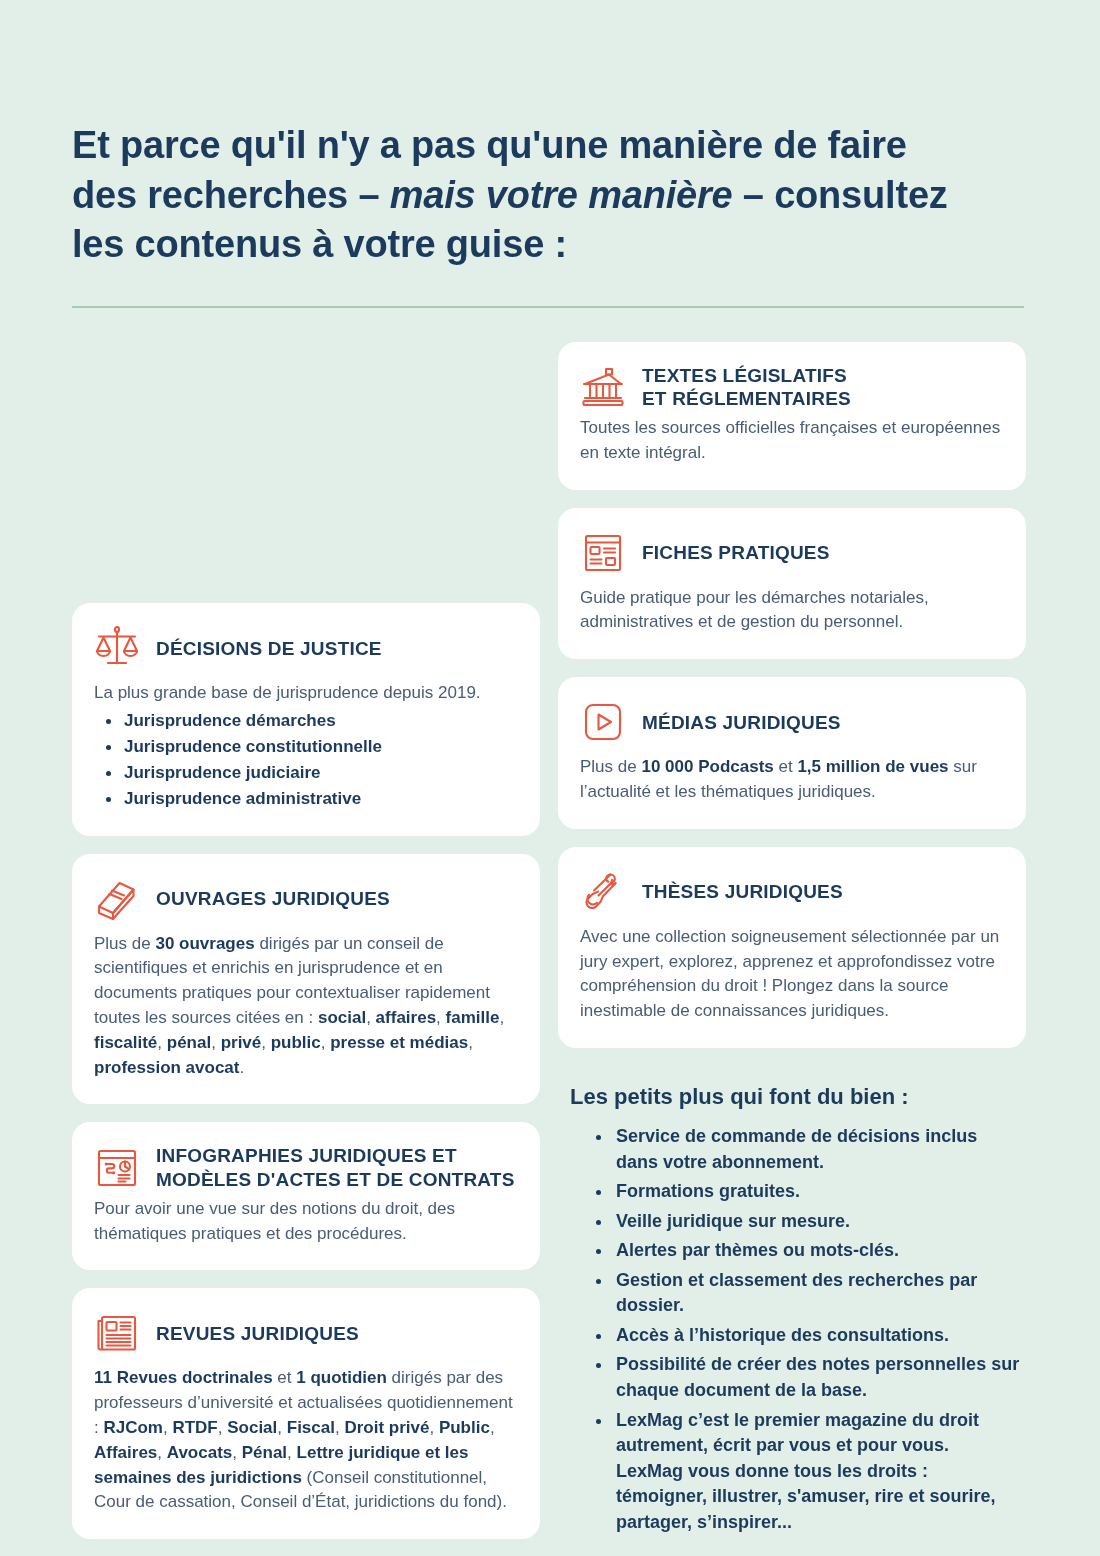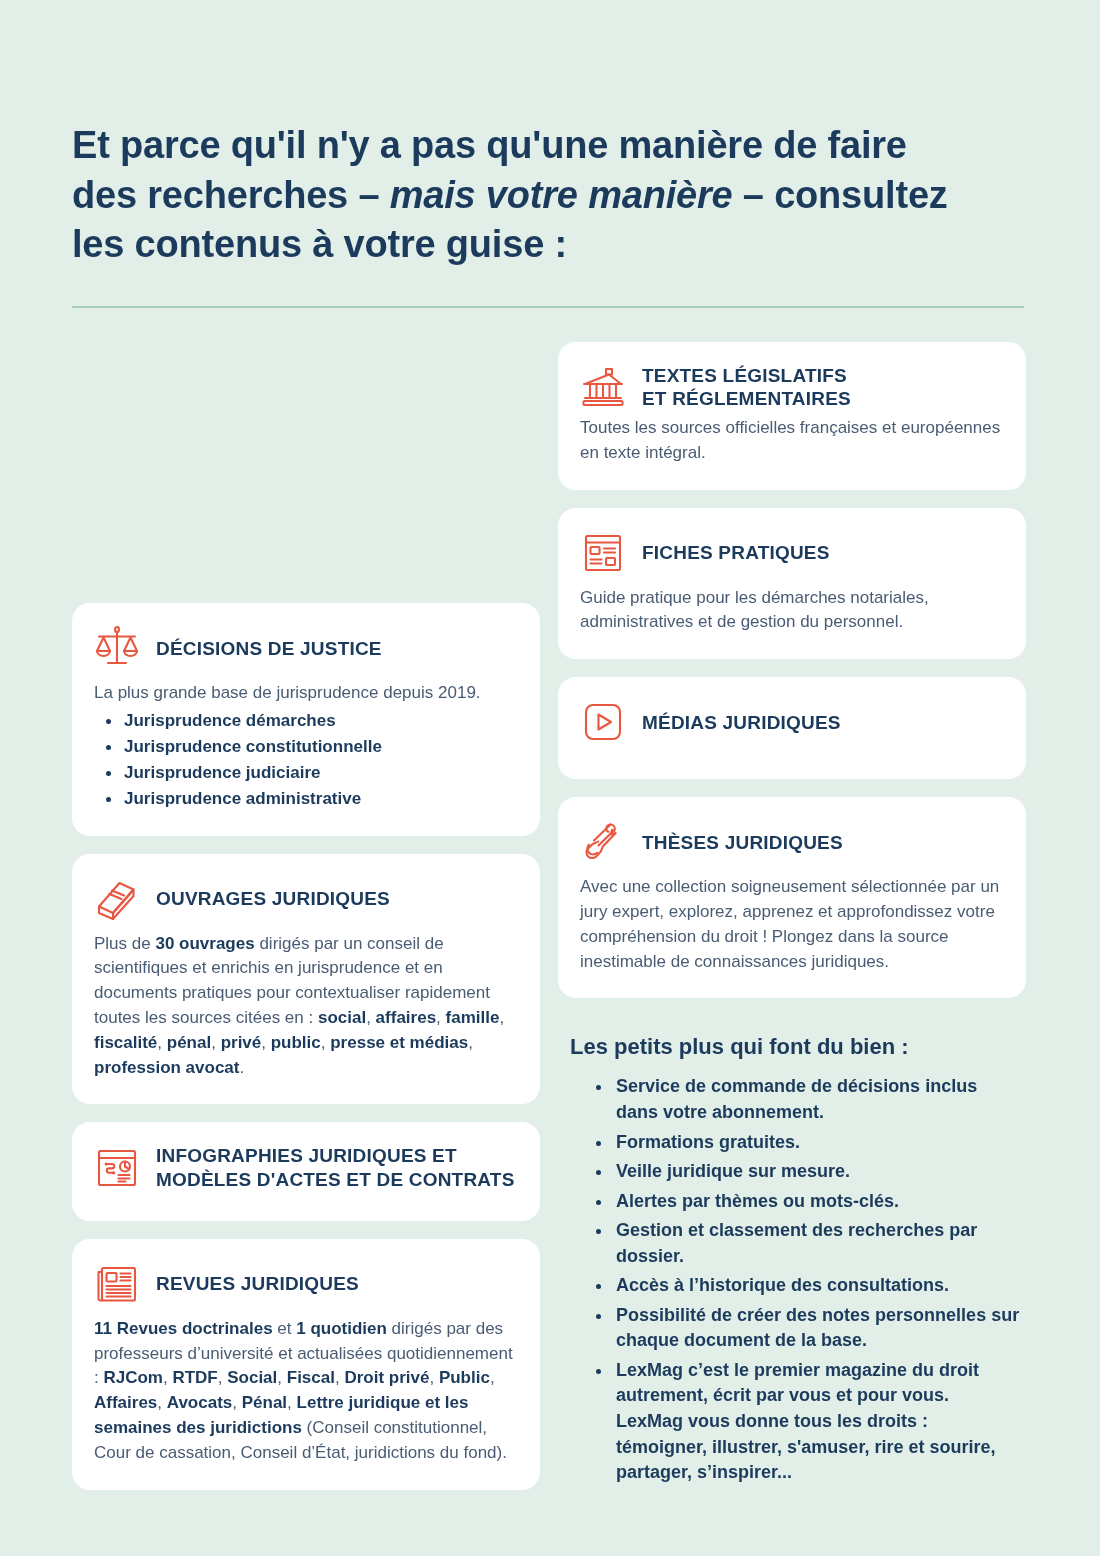--- a/index.html
+++ b/index.html
@@ -232,20 +232,21 @@
               <path d="M22.5 28h11"></path>
               <path d="M22.5 31.5h11"></path>
               <path d="M22.5 34.5h7"></path>
             </svg>
           </span>
           <div class="card-title">
             <div>INFOGRAPHIES JURIDIQUES ET</div>
             <div>MODÈLES D'ACTES ET DE CONTRATS</div>
           </div>
         </div>
+        <div class="card-body">Pour avoir une vue sur des notions du droit, des thématiques pratiques et des procédures.</div>
       </div>
 
       <div class="card">
         <div class="card-head">
           <span class="icon">
             <svg width="44" height="40" viewBox="0 0 44 40" fill="none" stroke="#e8573f" stroke-width="2.1" stroke-linecap="round" stroke-linejoin="round">
               <path d="M7 8H3.5v26.5a2 2 0 0 0 2 2H7"></path>
               <rect x="7" y="4" width="33" height="32.5" rx="1.5"></rect>
               <rect x="11.5" y="9" width="10" height="8.5" rx="1"></rect>
               <path d="M25.5 9.5h10"></path>
@@ -313,20 +314,23 @@
 
       <div class="card">
         <div class="card-head">
           <span class="icon">
             <svg width="40" height="40" viewBox="0 0 40 40" fill="none" stroke="#e8573f" stroke-width="2.1" stroke-linecap="round" stroke-linejoin="round">
               <rect x="3" y="3" width="34" height="34" rx="7"></rect>
               <path d="M15.5 12.5 28 20l-12.5 7.5z"></path>
             </svg>
           </span>
           <div class="card-title">MÉDIAS JURIDIQUES</div>
+        </div>
+        <div class="card-body">
+          <span><span>Plus de </span><b>10 000 Podcasts</b><span> et </span><b>1,5 million de vues</b><span> sur l’actualité et les thématiques juridiques.</span></span>
         </div>
       </div>
 
       <div class="card">
         <div class="card-head">
           <span class="icon">
             <svg width="42" height="44" viewBox="0 0 42 44" fill="none" stroke="#e8573f" stroke-width="2.1" stroke-linecap="round" stroke-linejoin="round">
               <path d="M28.5 4.5a4.3 4.3 0 0 1 4.3 4.3c0 2-1.3 3.3-3.1 3.6"></path>
               <path d="M28.5 4.5a4.3 4.3 0 0 0-4.3 4.3c0 1.6.9 2.6 2.3 3"></path>
               <path d="M28.5 4.5 12 20.5"></path>

